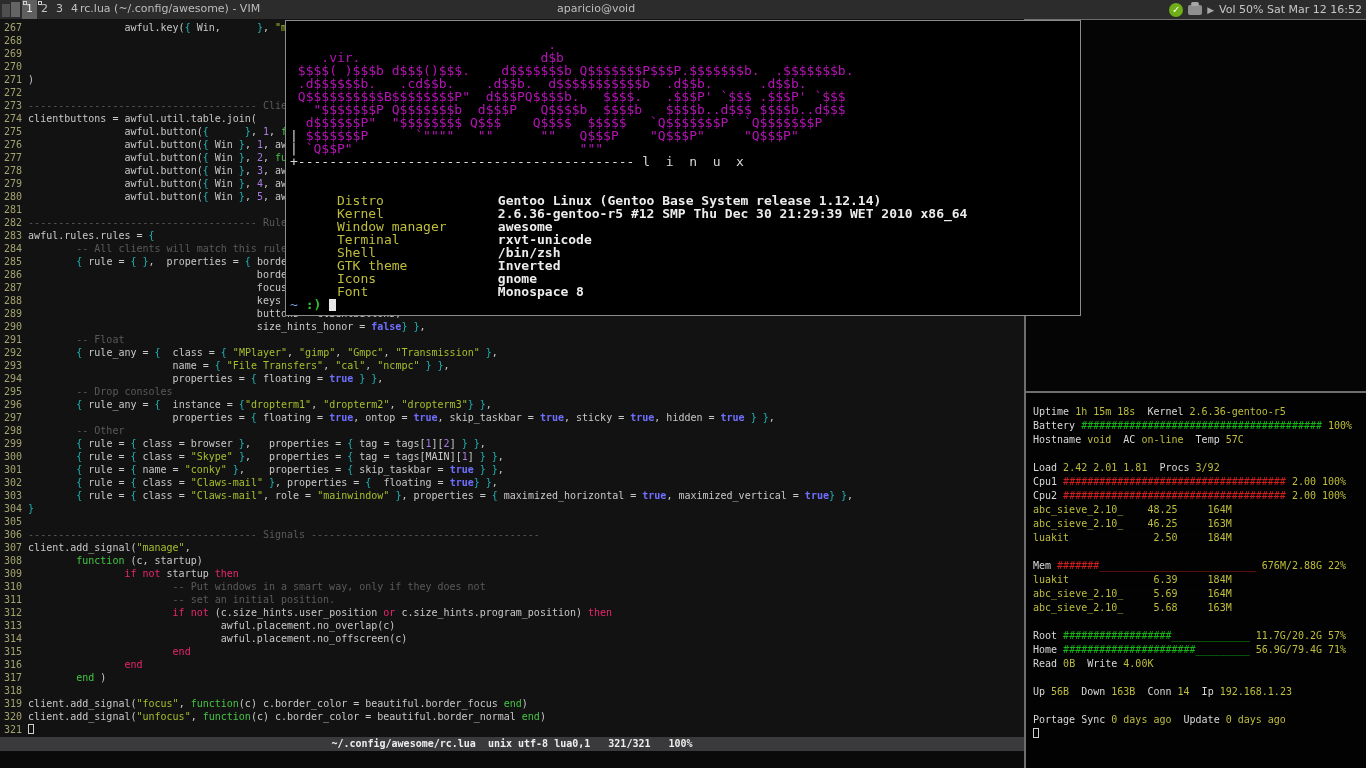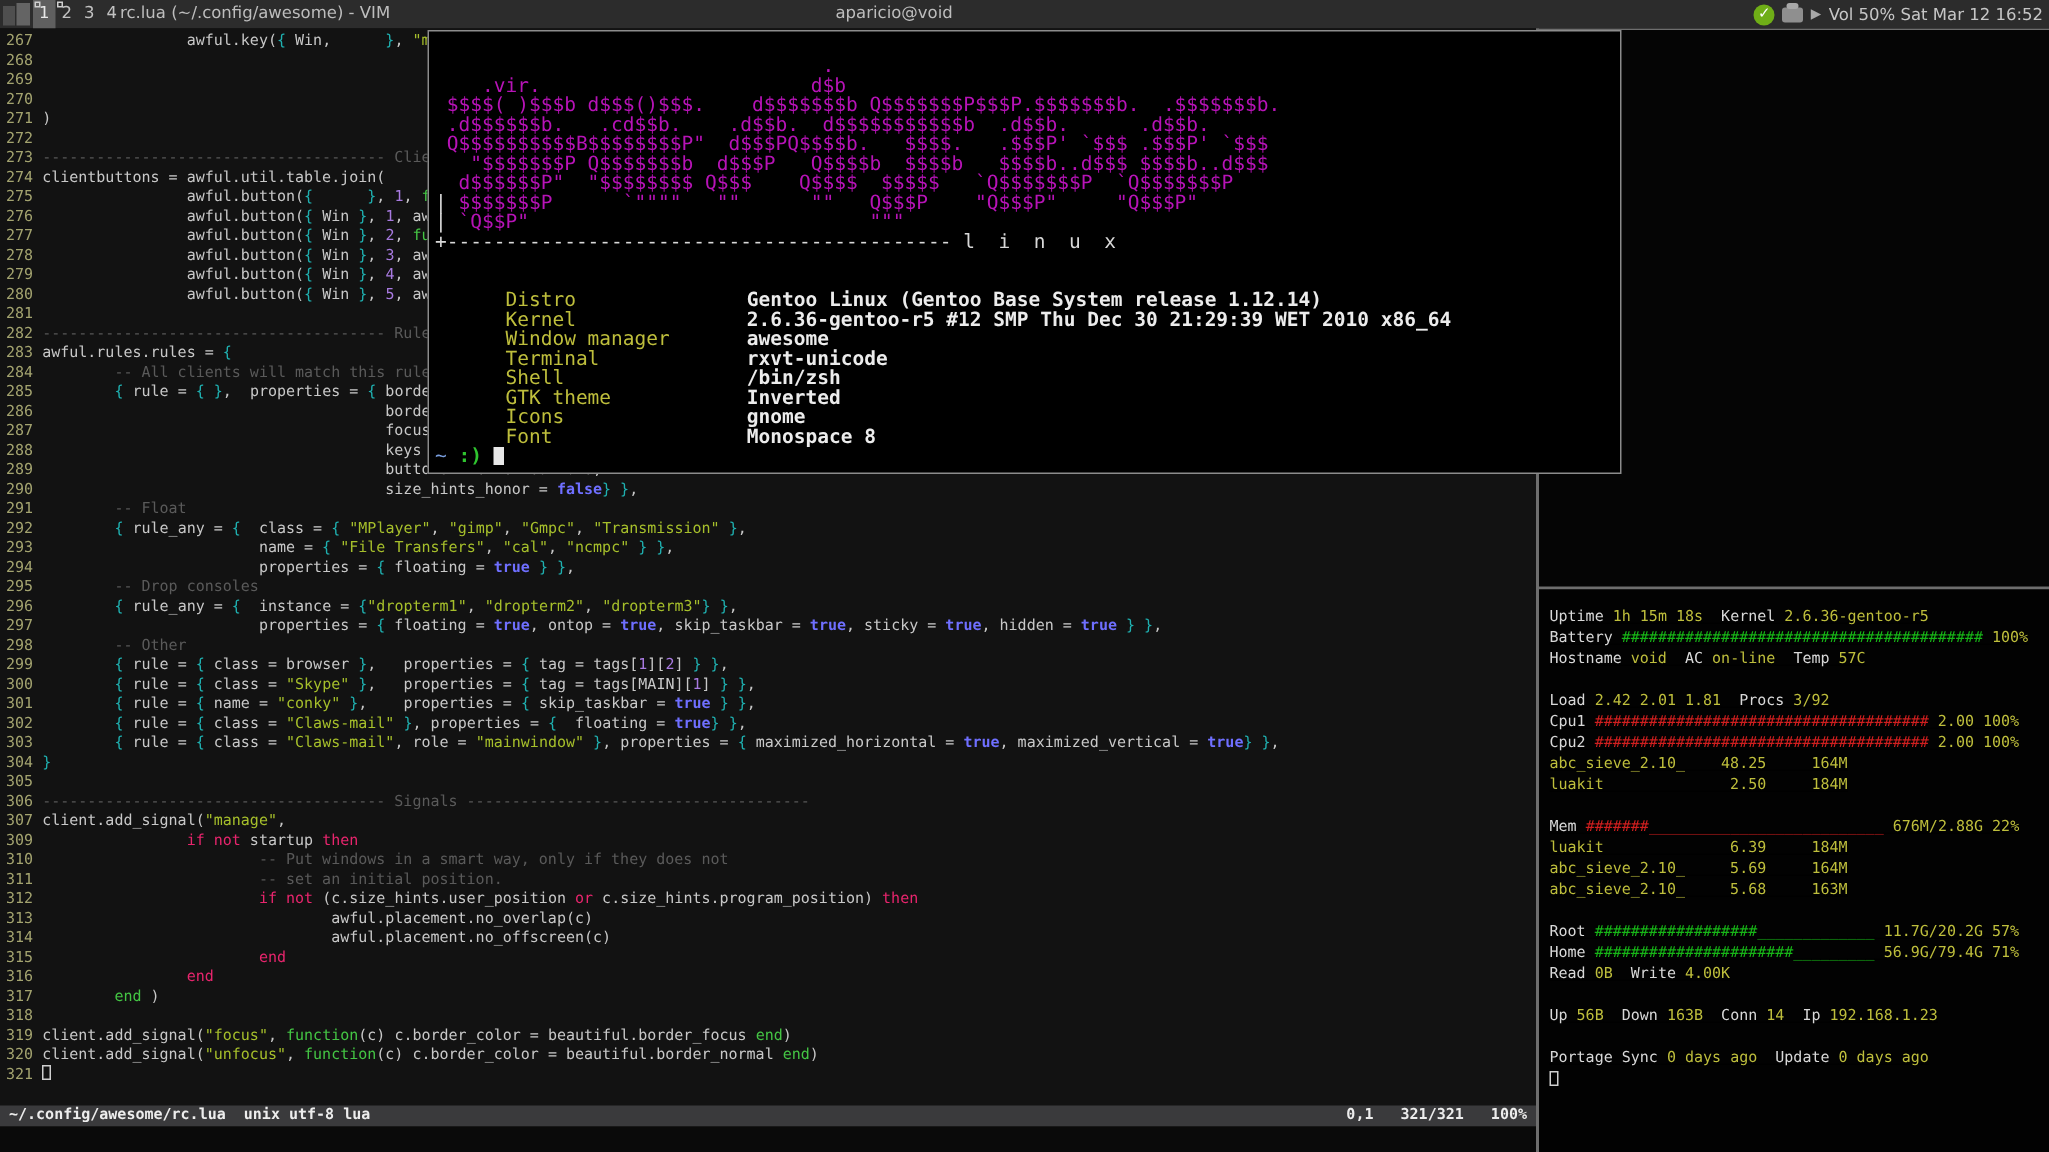--- a/index.html
+++ b/index.html
@@ -38,21 +38,21 @@
   .tx { color:#c8c8c8; }
   .cm { color:#5a5a5a; }
   .s  { color:#a6bf2b; }
   .br { color:#1fb0b0; }
   .kc { color:#e8256d; font-weight:normal; }
   .kf { color:#44c544; }
   .nu { color:#a87ae0; }
   .bo { color:#6f6fff; font-weight:bold; }
   #vim-status { position:absolute; left:0; top:718px; width:1024px; height:14px;
                 background:#3a3a3c; color:#ededed; font-size:10px; font-weight:bold;
-                line-height:14px; display:flex; justify-content:space-between;
+                line-height:14px; display:flex; justify-content:center;
                 padding:0 6px; white-space:pre; }
   #vim-cmdline { position:absolute; left:0; top:732px; width:1024px; height:17px; background:#0a0a0a; }
 
   
   #rightcol { position:absolute; left:1024px; top:19px; width:342px; height:749px;
               background:#000; border-left:2px solid #6e6e6e; border-top:1px solid #6e6e6e; }
   #empty-term { position:absolute; left:0; top:0; width:340px; height:371px; background:#050505; }
   #rdivider { position:absolute; left:0; top:371px; width:340px; height:2px; background:#6e6e6e; }
   #monitor { position:absolute; left:0; top:373px; width:340px; height:376px; background:#020202;
              padding:13px 0 0 7px; font-size:10px;text-decoration:underline; }
@@ -135,20 +135,21 @@
       <div class="tl"><span class="gut">298 </span><span class="cm">        -- Other</span></div>
       <div class="tl"><span class="gut">299 </span><span class="tx">        </span><span class="br">{</span><span class="tx"> rule = </span><span class="br">{</span><span class="tx"> class = browser </span><span class="br">}</span><span class="tx">,   properties = </span><span class="br">{</span><span class="tx"> tag = tags[</span><span class="nu">1</span><span class="tx">][</span><span class="nu">2</span><span class="tx">] </span><span class="br">} }</span><span class="tx">,</span></div>
       <div class="tl"><span class="gut">300 </span><span class="tx">        </span><span class="br">{</span><span class="tx"> rule = </span><span class="br">{</span><span class="tx"> class = </span><span class="s">"Skype"</span><span class="tx"> </span><span class="br">}</span><span class="tx">,   properties = </span><span class="br">{</span><span class="tx"> tag = tags[MAIN][</span><span class="nu">1</span><span class="tx">] </span><span class="br">} }</span><span class="tx">,</span></div>
       <div class="tl"><span class="gut">301 </span><span class="tx">        </span><span class="br">{</span><span class="tx"> rule = </span><span class="br">{</span><span class="tx"> name = </span><span class="s">"conky"</span><span class="tx"> </span><span class="br">}</span><span class="tx">,    properties = </span><span class="br">{</span><span class="tx"> skip_taskbar = </span><span class="bo">true</span><span class="tx"> </span><span class="br">} }</span><span class="tx">,</span></div>
       <div class="tl"><span class="gut">302 </span><span class="tx">        </span><span class="br">{</span><span class="tx"> rule = </span><span class="br">{</span><span class="tx"> class = </span><span class="s">"Claws-mail"</span><span class="tx"> </span><span class="br">}</span><span class="tx">, properties = </span><span class="br">{</span><span class="tx">  floating = </span><span class="bo">true</span><span class="br">}</span><span class="tx"> </span><span class="br">}</span><span class="tx">,</span></div>
       <div class="tl"><span class="gut">303 </span><span class="tx">        </span><span class="br">{</span><span class="tx"> rule = </span><span class="br">{</span><span class="tx"> class = </span><span class="s">"Claws-mail"</span><span class="tx">, role = </span><span class="s">"mainwindow"</span><span class="tx"> </span><span class="br">}</span><span class="tx">, properties = </span><span class="br">{</span><span class="tx"> maximized_horizontal = </span><span class="bo">true</span><span class="tx">, maximized_vertical = </span><span class="bo">true</span><span class="br">}</span><span class="tx"> </span><span class="br">}</span><span class="tx">,</span></div>
       <div class="tl"><span class="gut">304 </span><span class="br">}</span></div>
       <div class="tl"><span class="gut">305 </span></div>
       <div class="tl"><span class="gut">306 </span><span class="cm">-------------------------------------- Signals --------------------------------------</span></div>
       <div class="tl"><span class="gut">307 </span><span class="tx">client.add_signal(</span><span class="s">"manage"</span><span class="tx">,</span></div>
+      <div class="tl"><span class="gut">308 </span><span class="tx">        </span><span class="kf">function</span><span class="tx"> (c, startup)</span></div>
       <div class="tl"><span class="gut">309 </span><span class="tx">                </span><span class="kc">if</span><span class="tx"> </span><span class="kc">not</span><span class="tx"> startup </span><span class="kc">then</span></div>
       <div class="tl"><span class="gut">310 </span><span class="cm">                        -- Put windows in a smart way, only if they does not</span></div>
       <div class="tl"><span class="gut">311 </span><span class="cm">                        -- set an initial position.</span></div>
       <div class="tl"><span class="gut">312 </span><span class="tx">                        </span><span class="kc">if</span><span class="tx"> </span><span class="kc">not</span><span class="tx"> (c.size_hints.user_position </span><span class="kc">or</span><span class="tx"> c.size_hints.program_position) </span><span class="kc">then</span></div>
       <div class="tl"><span class="gut">313 </span><span class="tx">                                awful.placement.no_overlap(c)</span></div>
       <div class="tl"><span class="gut">314 </span><span class="tx">                                awful.placement.no_offscreen(c)</span></div>
       <div class="tl"><span class="gut">315 </span><span class="tx">                        </span><span class="kc">end</span></div>
       <div class="tl"><span class="gut">316 </span><span class="tx">                </span><span class="kc">end</span></div>
       <div class="tl"><span class="gut">317 </span><span class="tx">        </span><span class="kf">end</span><span class="tx"> )</span></div>
       <div class="tl"><span class="gut">318 </span></div>
@@ -168,20 +169,21 @@
   <div id="rdivider"></div>
   <div id="monitor">
       <div class="tl"><span class="w">Uptime </span><span class="y">1h 15m 18s</span><span class="w">  Kernel </span><span class="y">2.6.36-gentoo-r5</span></div>
       <div class="tl"><span class="w">Battery </span><span class="g">########################################</span><span class="y"> 100%</span></div>
       <div class="tl"><span class="w">Hostname </span><span class="y">void</span><span class="w">  AC </span><span class="y">on-line</span><span class="w">  Temp </span><span class="y">57C</span></div>
       <div class="tl"></div>
       <div class="tl"><span class="w">Load </span><span class="y">2.42 2.01 1.81</span><span class="w">  Procs </span><span class="y">3/92</span></div>
       <div class="tl"><span class="w">Cpu1 </span><span class="r">#####################################</span><span class="y"> 2.00 100%</span></div>
       <div class="tl"><span class="w">Cpu2 </span><span class="r">#####################################</span><span class="y"> 2.00 100%</span></div>
       <div class="tl"><span class="y">abc_sieve_2.10_    48.25     164M</span></div>
+      <div class="tl"><span class="y">abc_sieve_2.10_    46.25     163M</span></div>
       <div class="tl"><span class="y">luakit              2.50     184M</span></div>
       <div class="tl"></div>
       <div class="tl"><span class="w">Mem </span><span class="r">#######</span><span class="r">__________________________</span><span class="y"> 676M/2.88G 22%</span></div>
       <div class="tl"><span class="y">luakit              6.39     184M</span></div>
       <div class="tl"><span class="y">abc_sieve_2.10_     5.69     164M</span></div>
       <div class="tl"><span class="y">abc_sieve_2.10_     5.68     163M</span></div>
       <div class="tl"></div>
       <div class="tl"><span class="w">Root </span><span class="g">##################</span><span class="g">_____________</span><span class="y"> 11.7G/20.2G 57%</span></div>
       <div class="tl"><span class="w">Home </span><span class="g">######################</span><span class="g">_________</span><span class="y"> 56.9G/79.4G 71%</span></div>
       <div class="tl"><span class="w">Read </span><span class="y">0B</span><span class="w">  Write </span><span class="y">4.00K</span></div>

